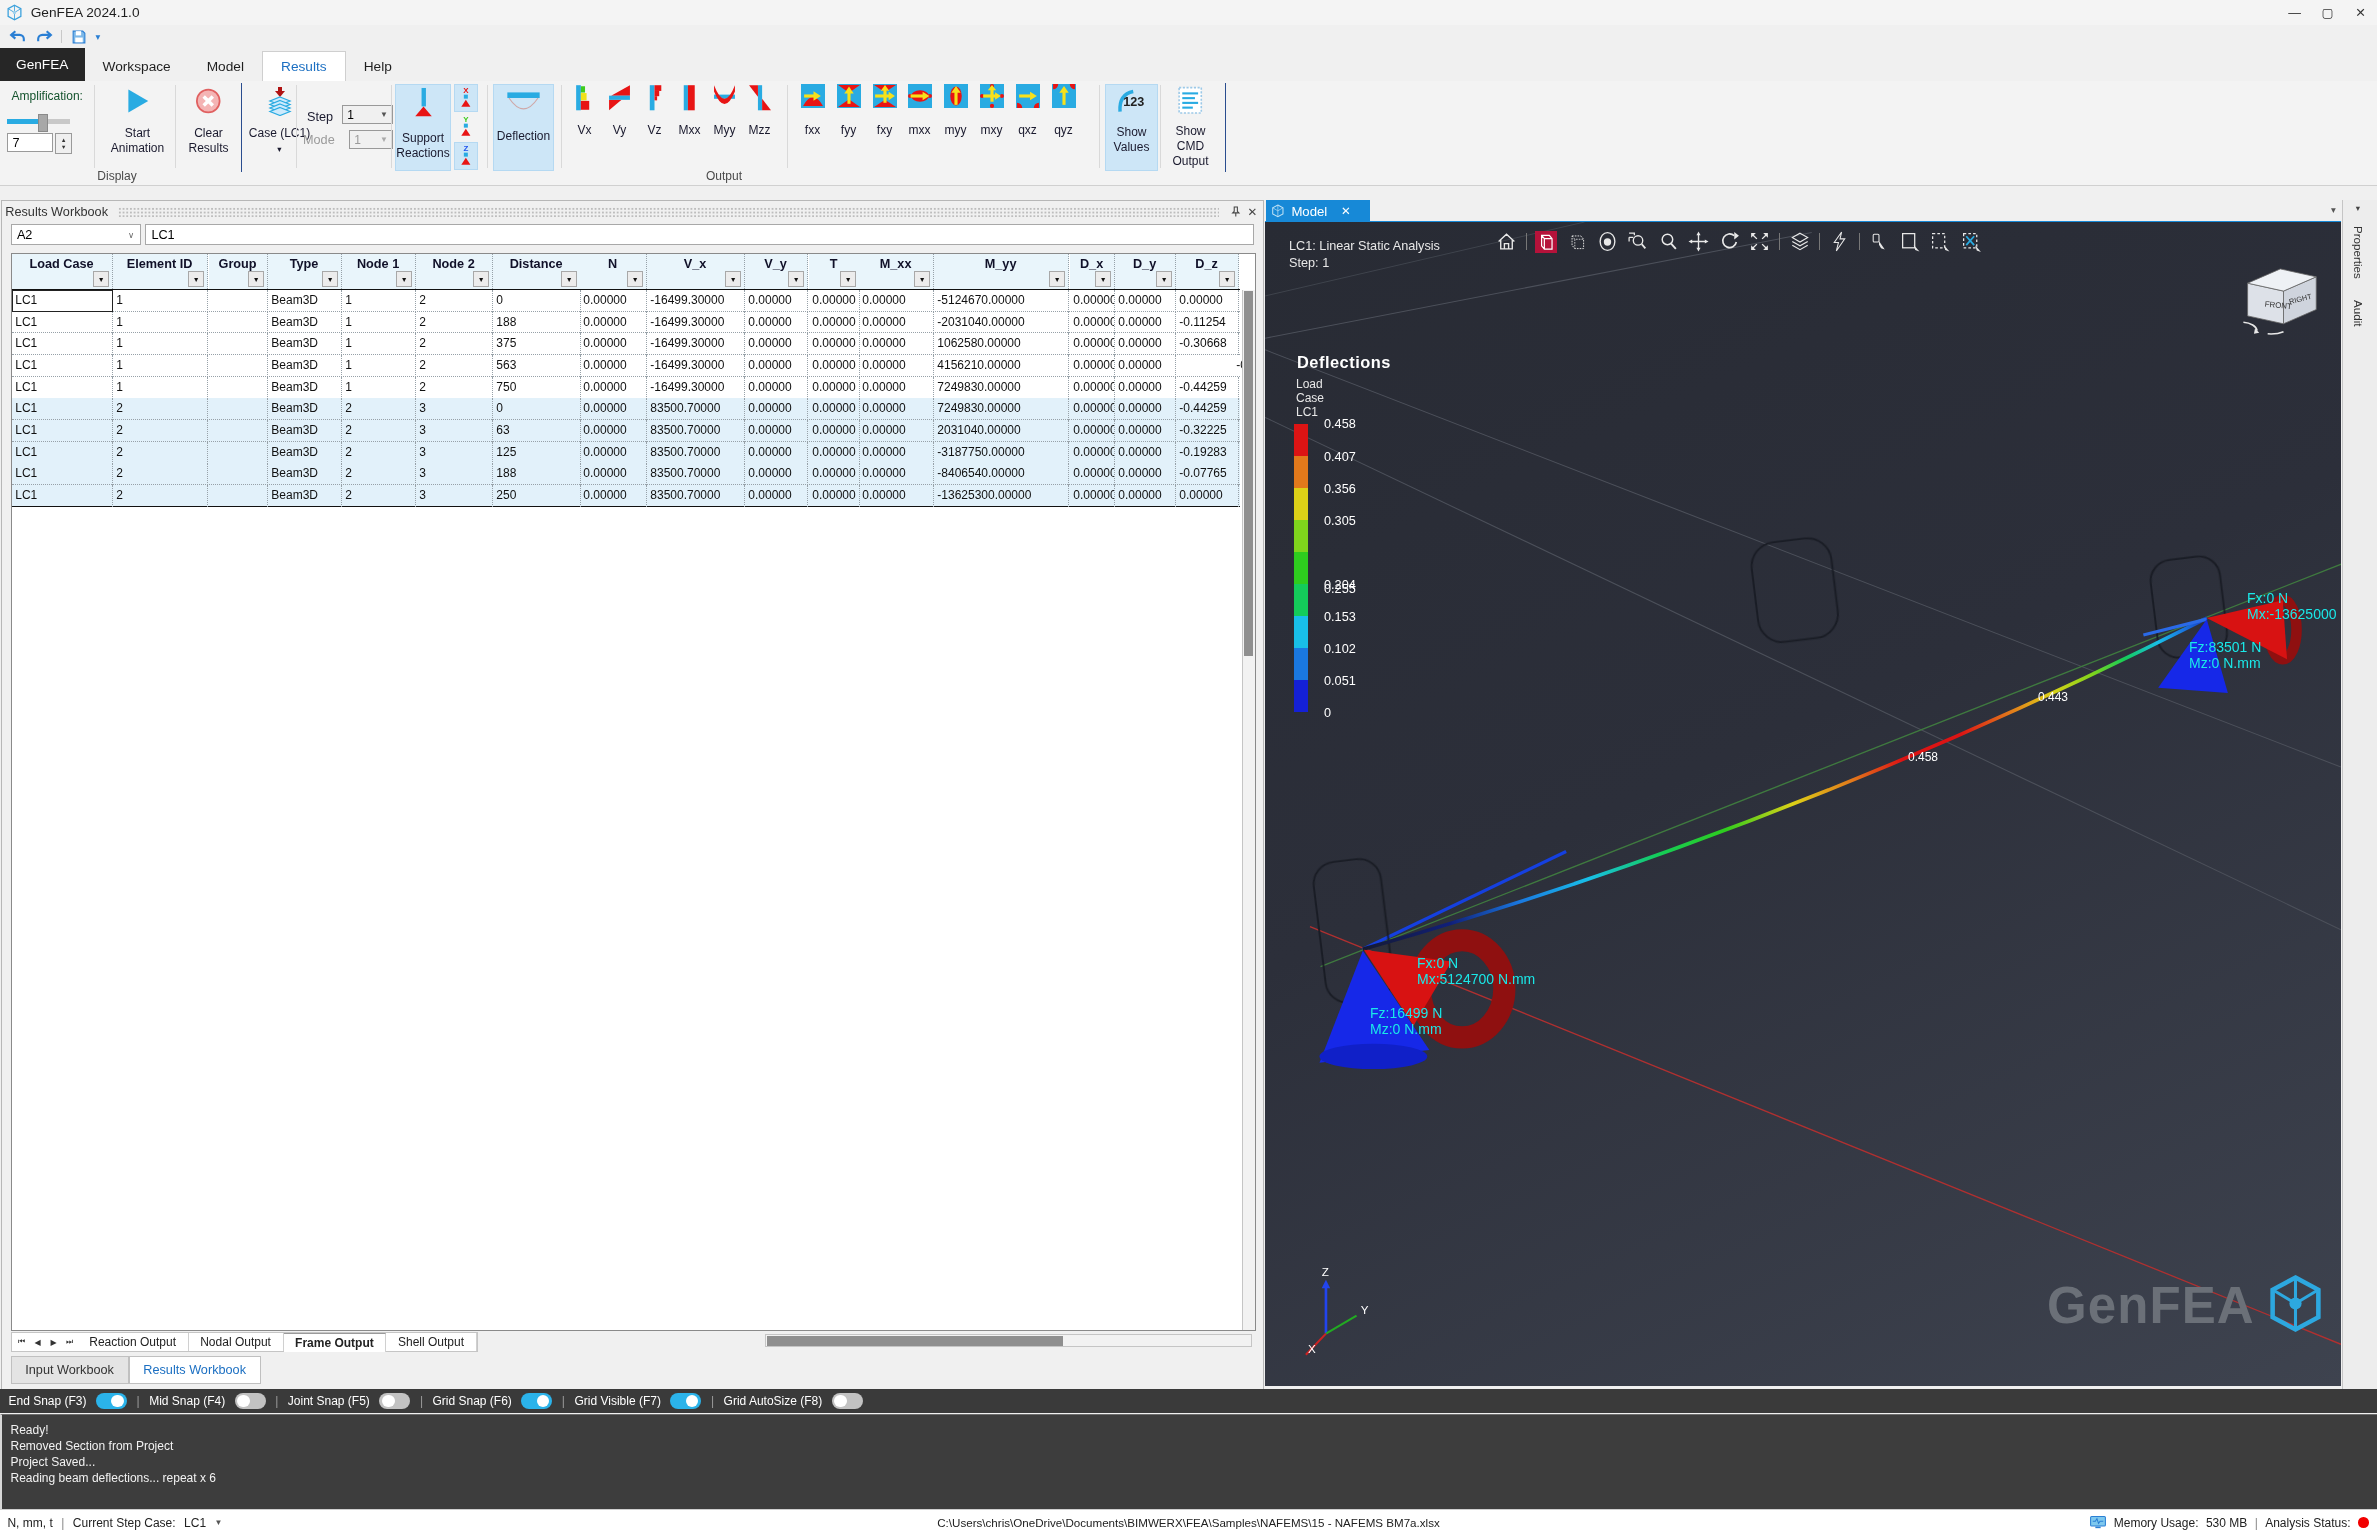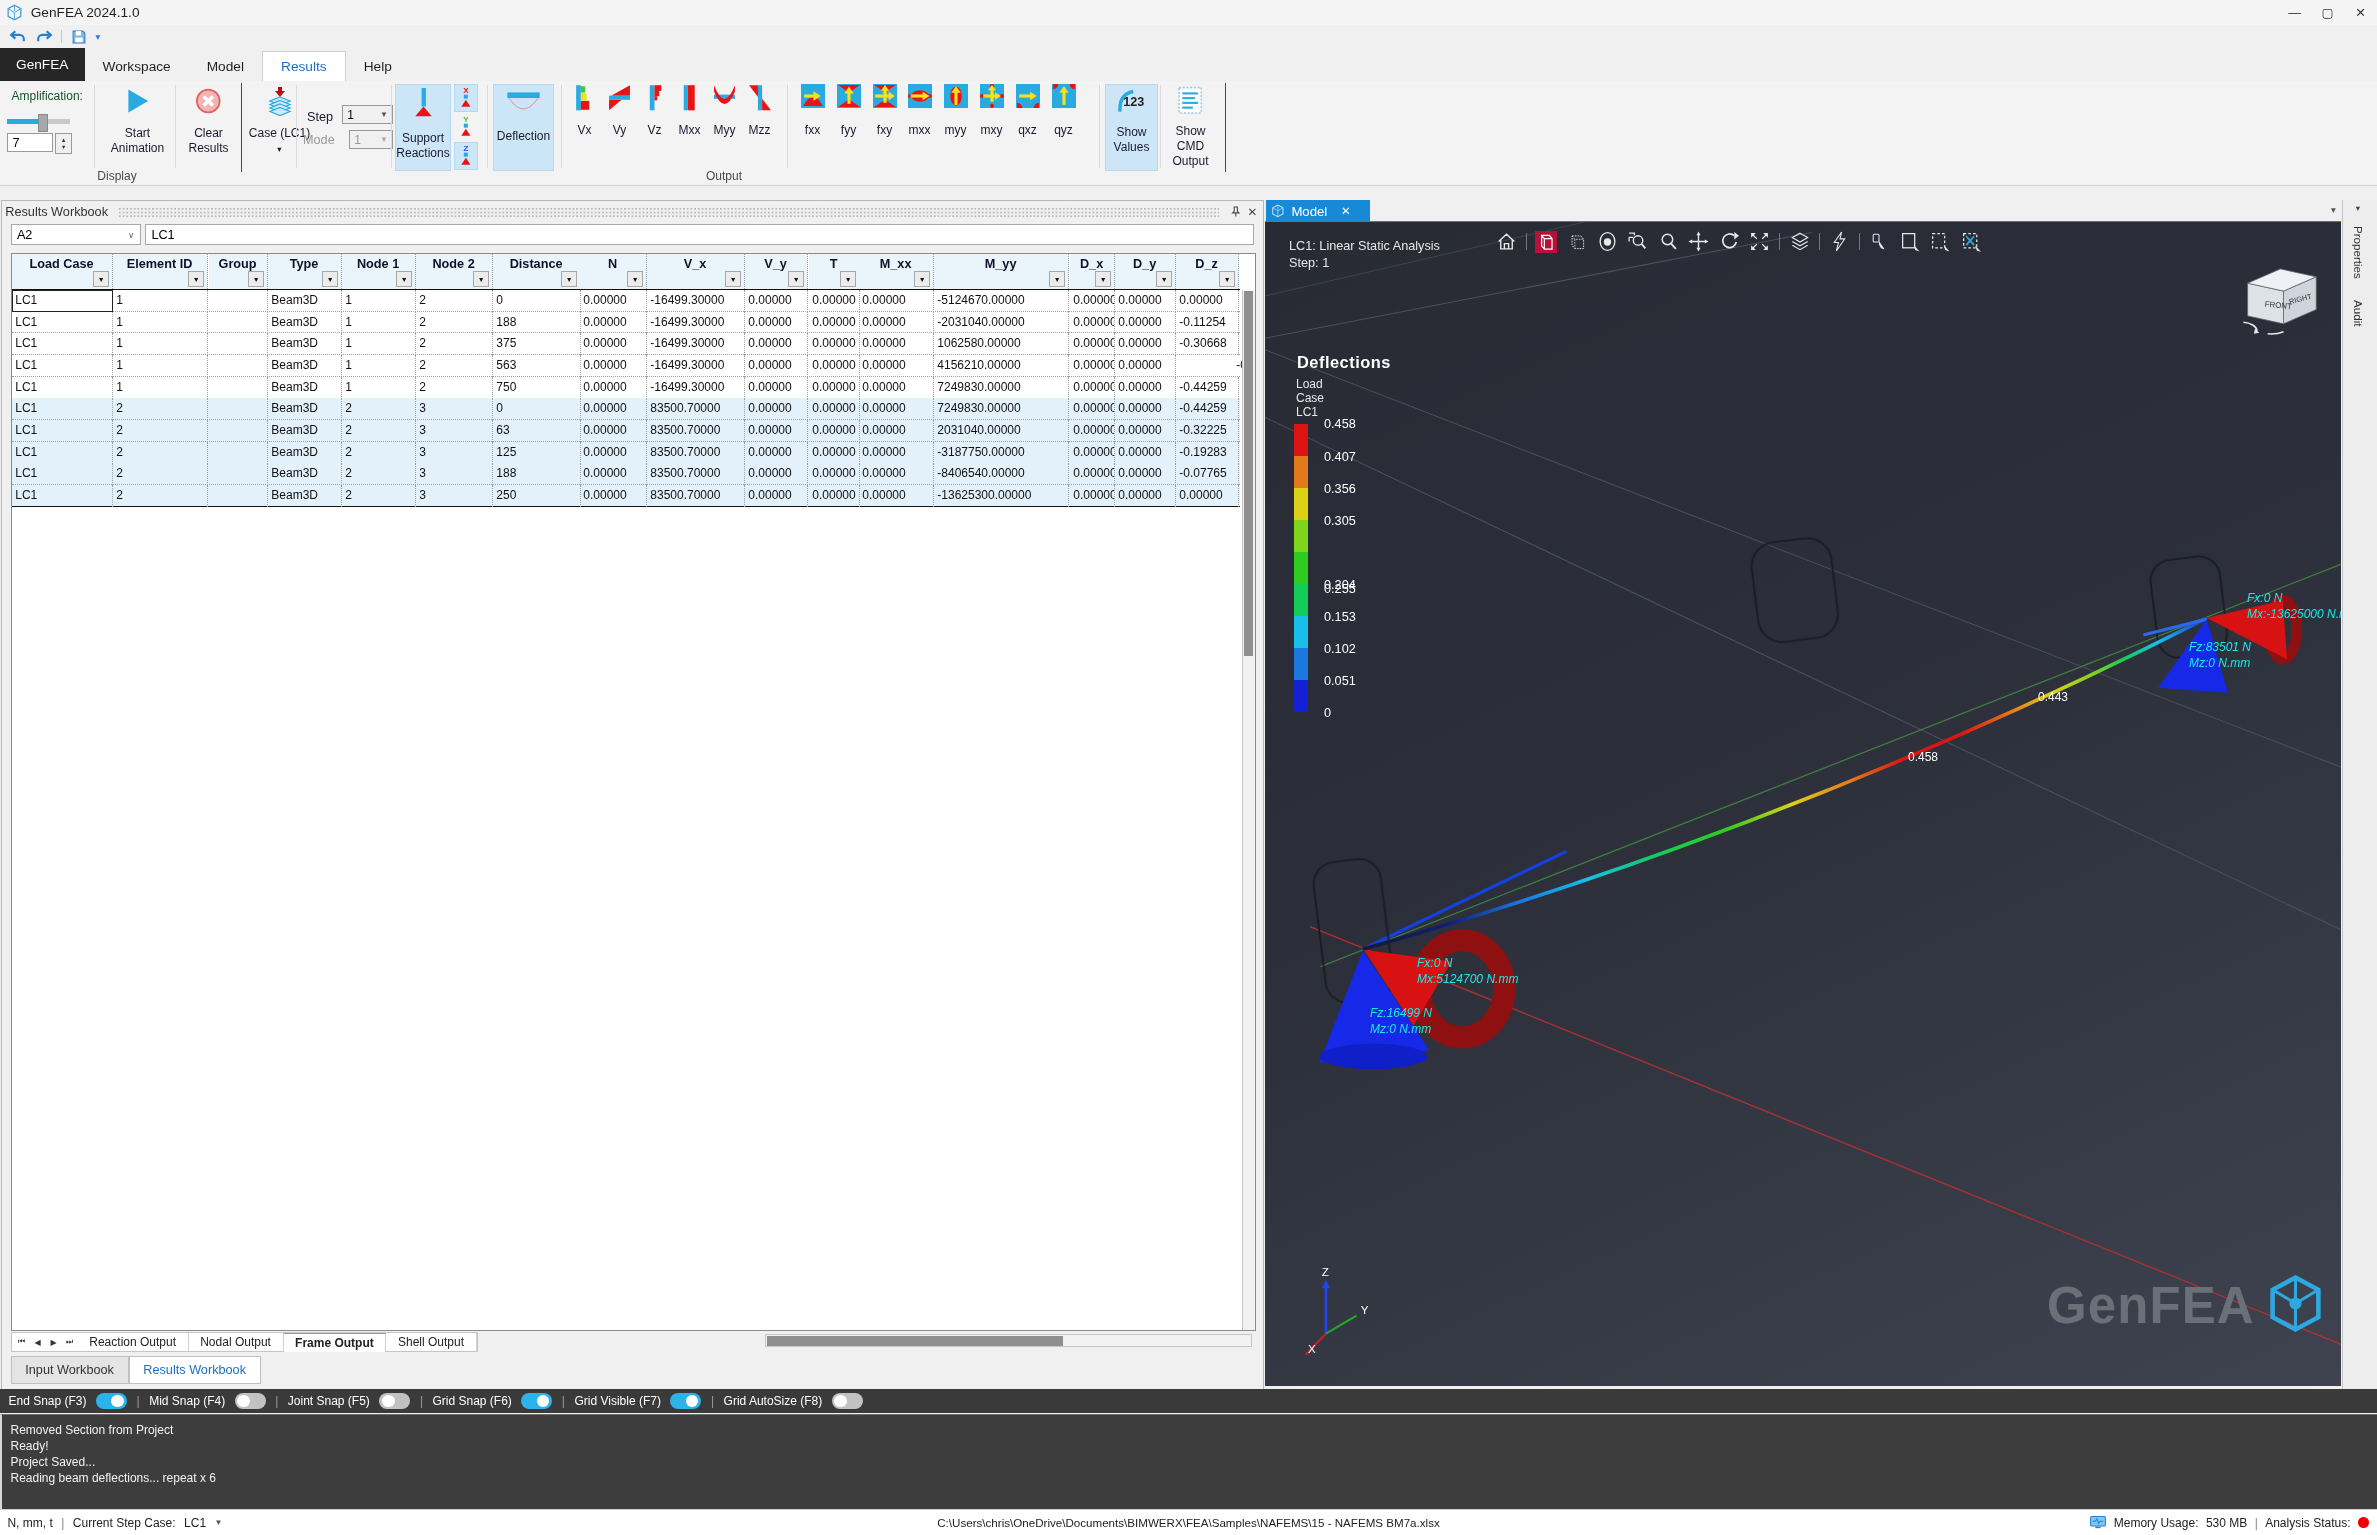--- a/index.html
+++ b/index.html
@@ -93,21 +93,21 @@
   #vptools{position:absolute;left:230px;top:8.5px;display:flex;align-items:center;gap:8.5px;}
   .vtool{width:22px;height:22px;display:flex;align-items:center;justify-content:center;}
   .vtsep{width:1.1px;height:17px;background:#777;}
   #legend{position:absolute;left:0;top:0;}
   #leg-title{position:absolute;left:32px;top:131px;color:#fff;font-size:16.4px;font-weight:bold;letter-spacing:0.5px;}
   #leg-sub{position:absolute;left:31px;top:155px;color:#e8e8e8;font-size:12px;}
   #leg-bar{position:absolute;left:29px;top:202px;width:14.3px;}
   #leg-bar div{width:14.3px;height:32px;}
   .leg-val{position:absolute;left:59px;color:#fff;font-size:12.7px;}
   .beamlbl{position:absolute;color:#fff;font-size:12px;}
-  .anno{position:absolute;color:#1ae8e8;font-size:12px;line-height:16px;white-space:nowrap;font-style:italic;}
+  .anno{position:absolute;color:#1ae8e8;font-size:14px;line-height:16px;white-space:nowrap;}
   #watermark{position:absolute;left:782px;top:1054px;font-size:51px;font-weight:bold;color:#6b7078;letter-spacing:1.1px;}
   #wmlogo{position:absolute;left:1000px;top:1051px;width:61px;height:61px;}
   #viewcube{position:absolute;left:971px;top:20px;width:95px;height:95px;}
   #triad{position:absolute;left:29px;top:1043px;width:85px;height:95px;}
 
   
   #rstrip{left:2342px;top:200px;width:36px;height:1190px;background:#ededed;border-left:0.5px solid #c5c5c5;box-sizing:border-box;}
   #rstrip .car{position:absolute;left:12.7px;top:3.2px;font-size:8.5px;color:#444;}
   .vtext{position:absolute;left:8.5px;writing-mode:vertical-rl;font-size:11.6px;color:#333;}
 
@@ -1018,22 +1018,22 @@
         <div class="knob"></div>
       </div>
       <span class="tdiv">|</span>
       <span class="tlab">Grid AutoSize (F8)</span>
       <div class="tpill">
         <div class="knob"></div>
       </div>
     </div>
 
   <div id="console" class="abs">
+      <div>Ready!</div>
       <div>Removed Section from Project</div>
-      <div>Ready!</div>
       <div>Project Saved...</div>
       <div>Reading beam deflections... repeat x 6</div>
     </div>
 
   <div id="bottombar" class="abs">
     <div id="bb-left">
       <span>N, mm, t</span>
       <span class="bbsep">|</span>
       <span>Current Step Case:</span>
       <span>LC1</span>

